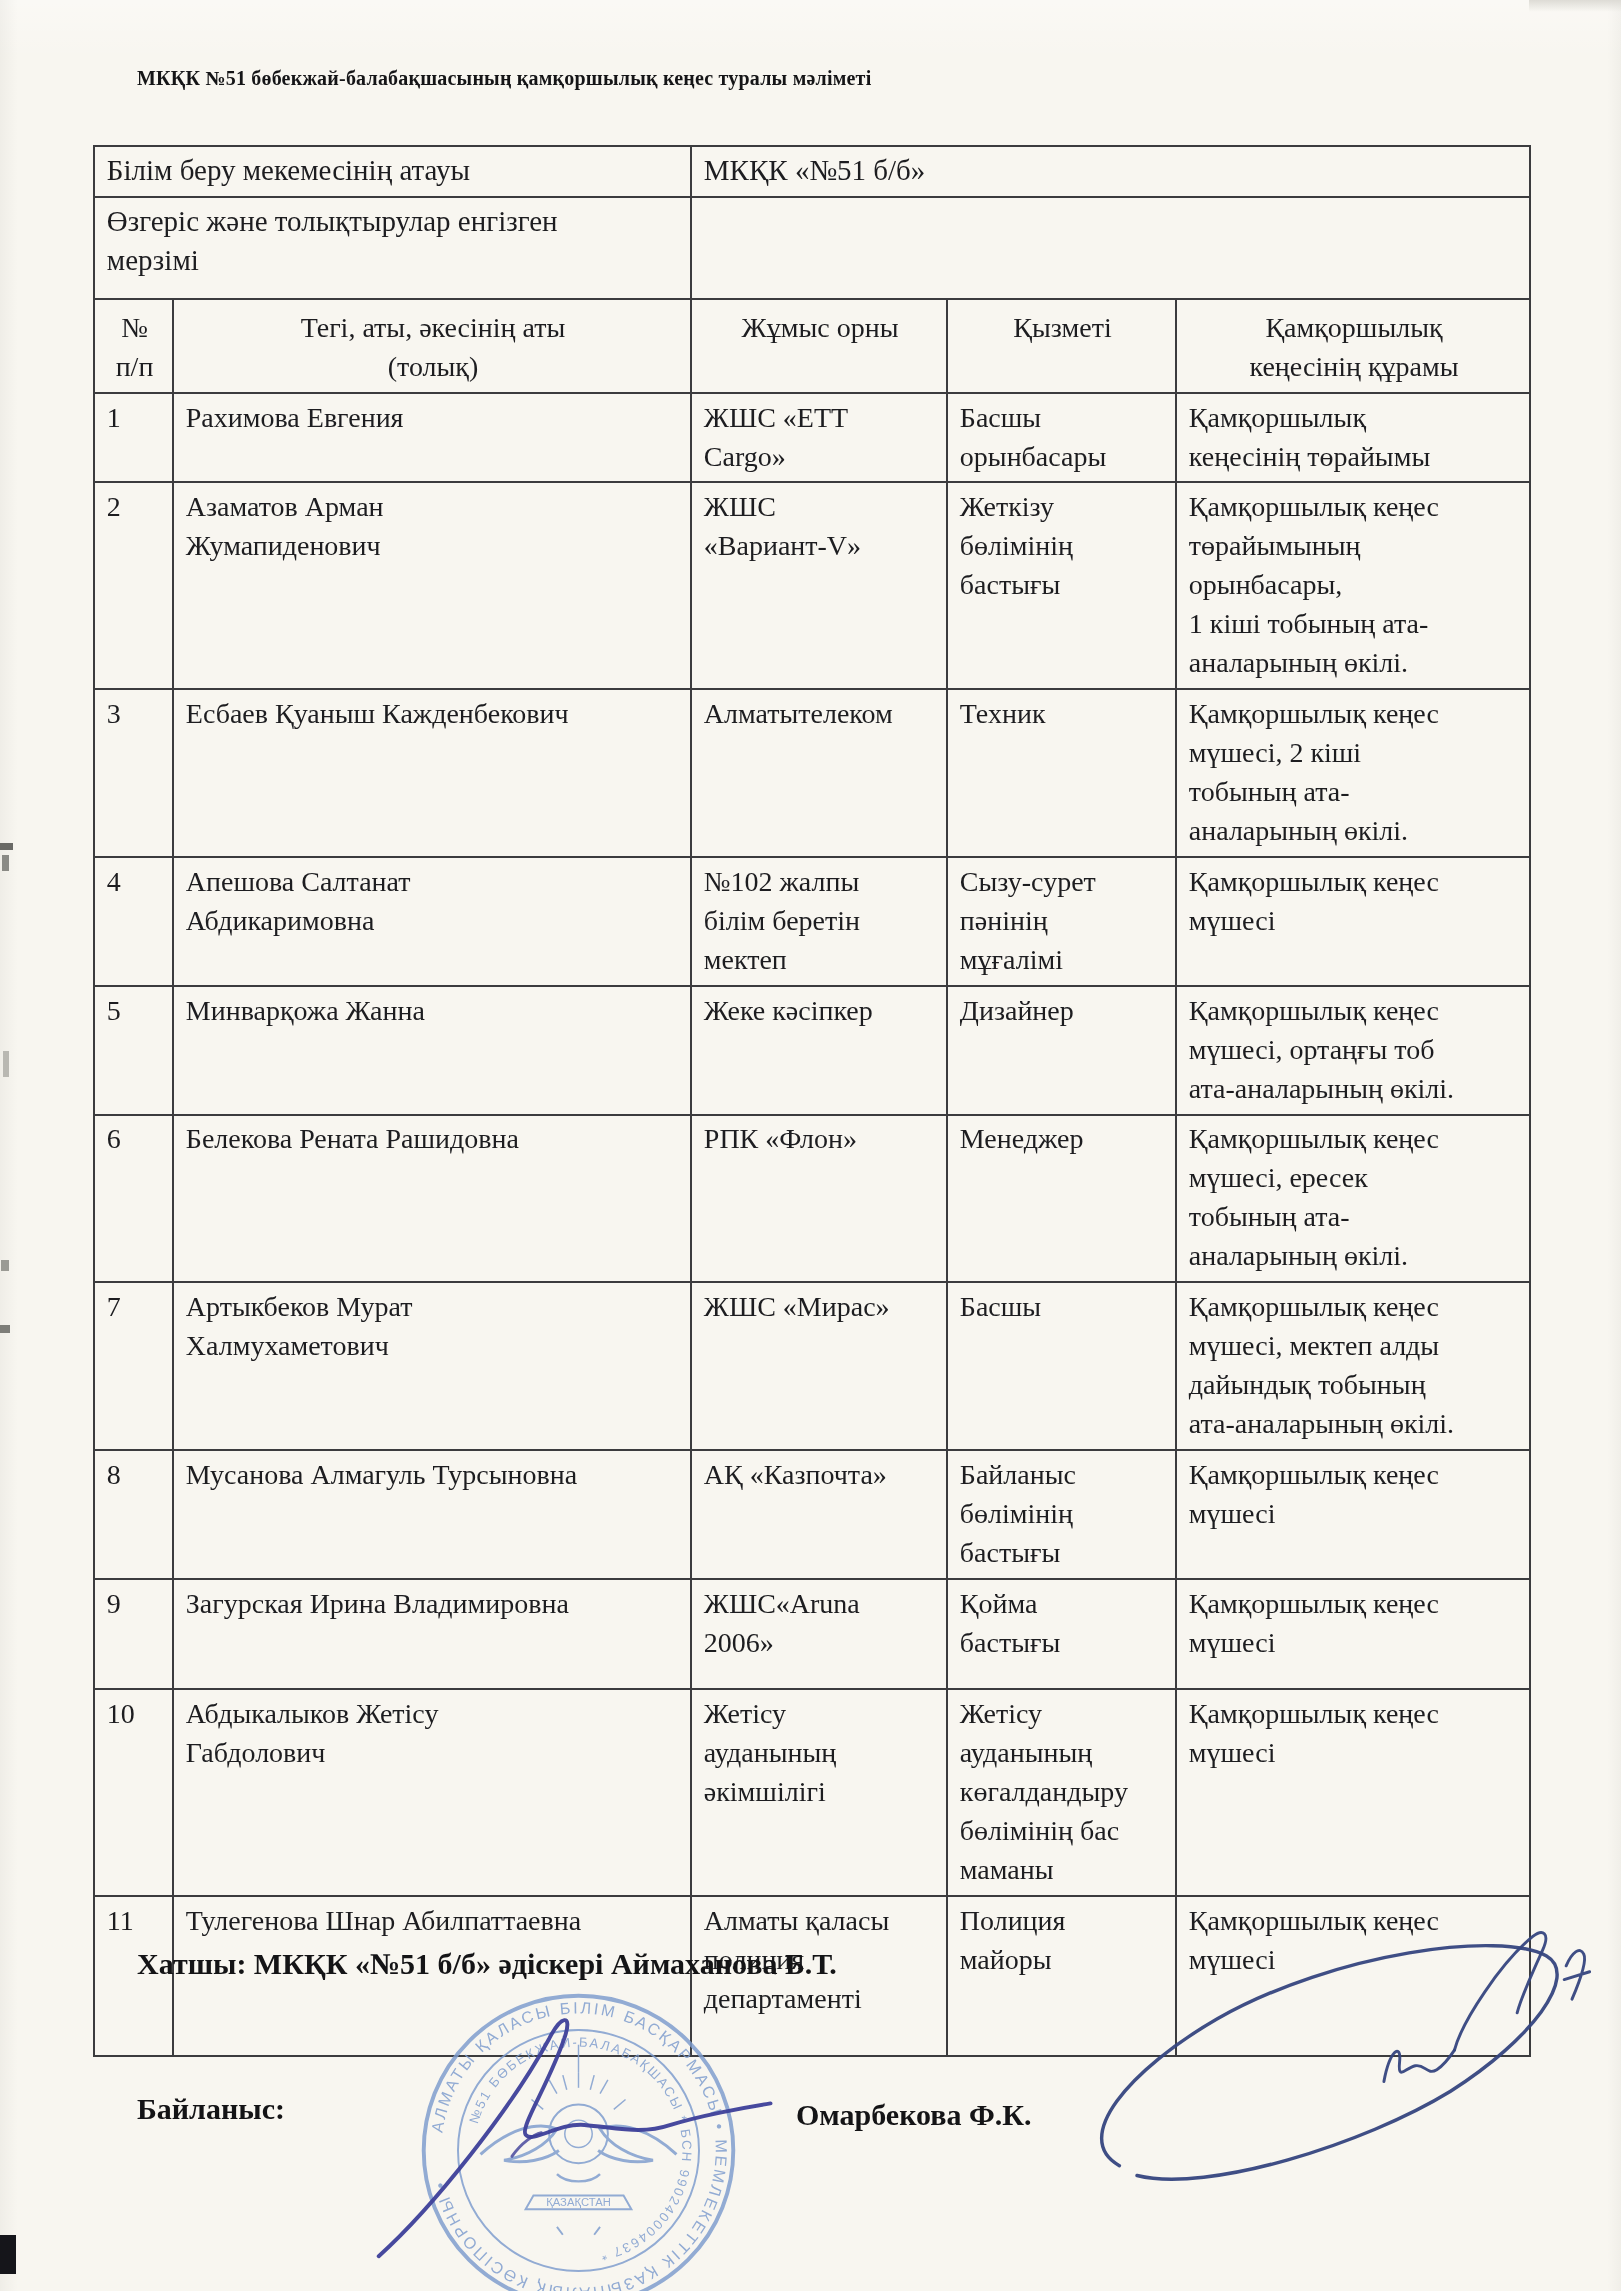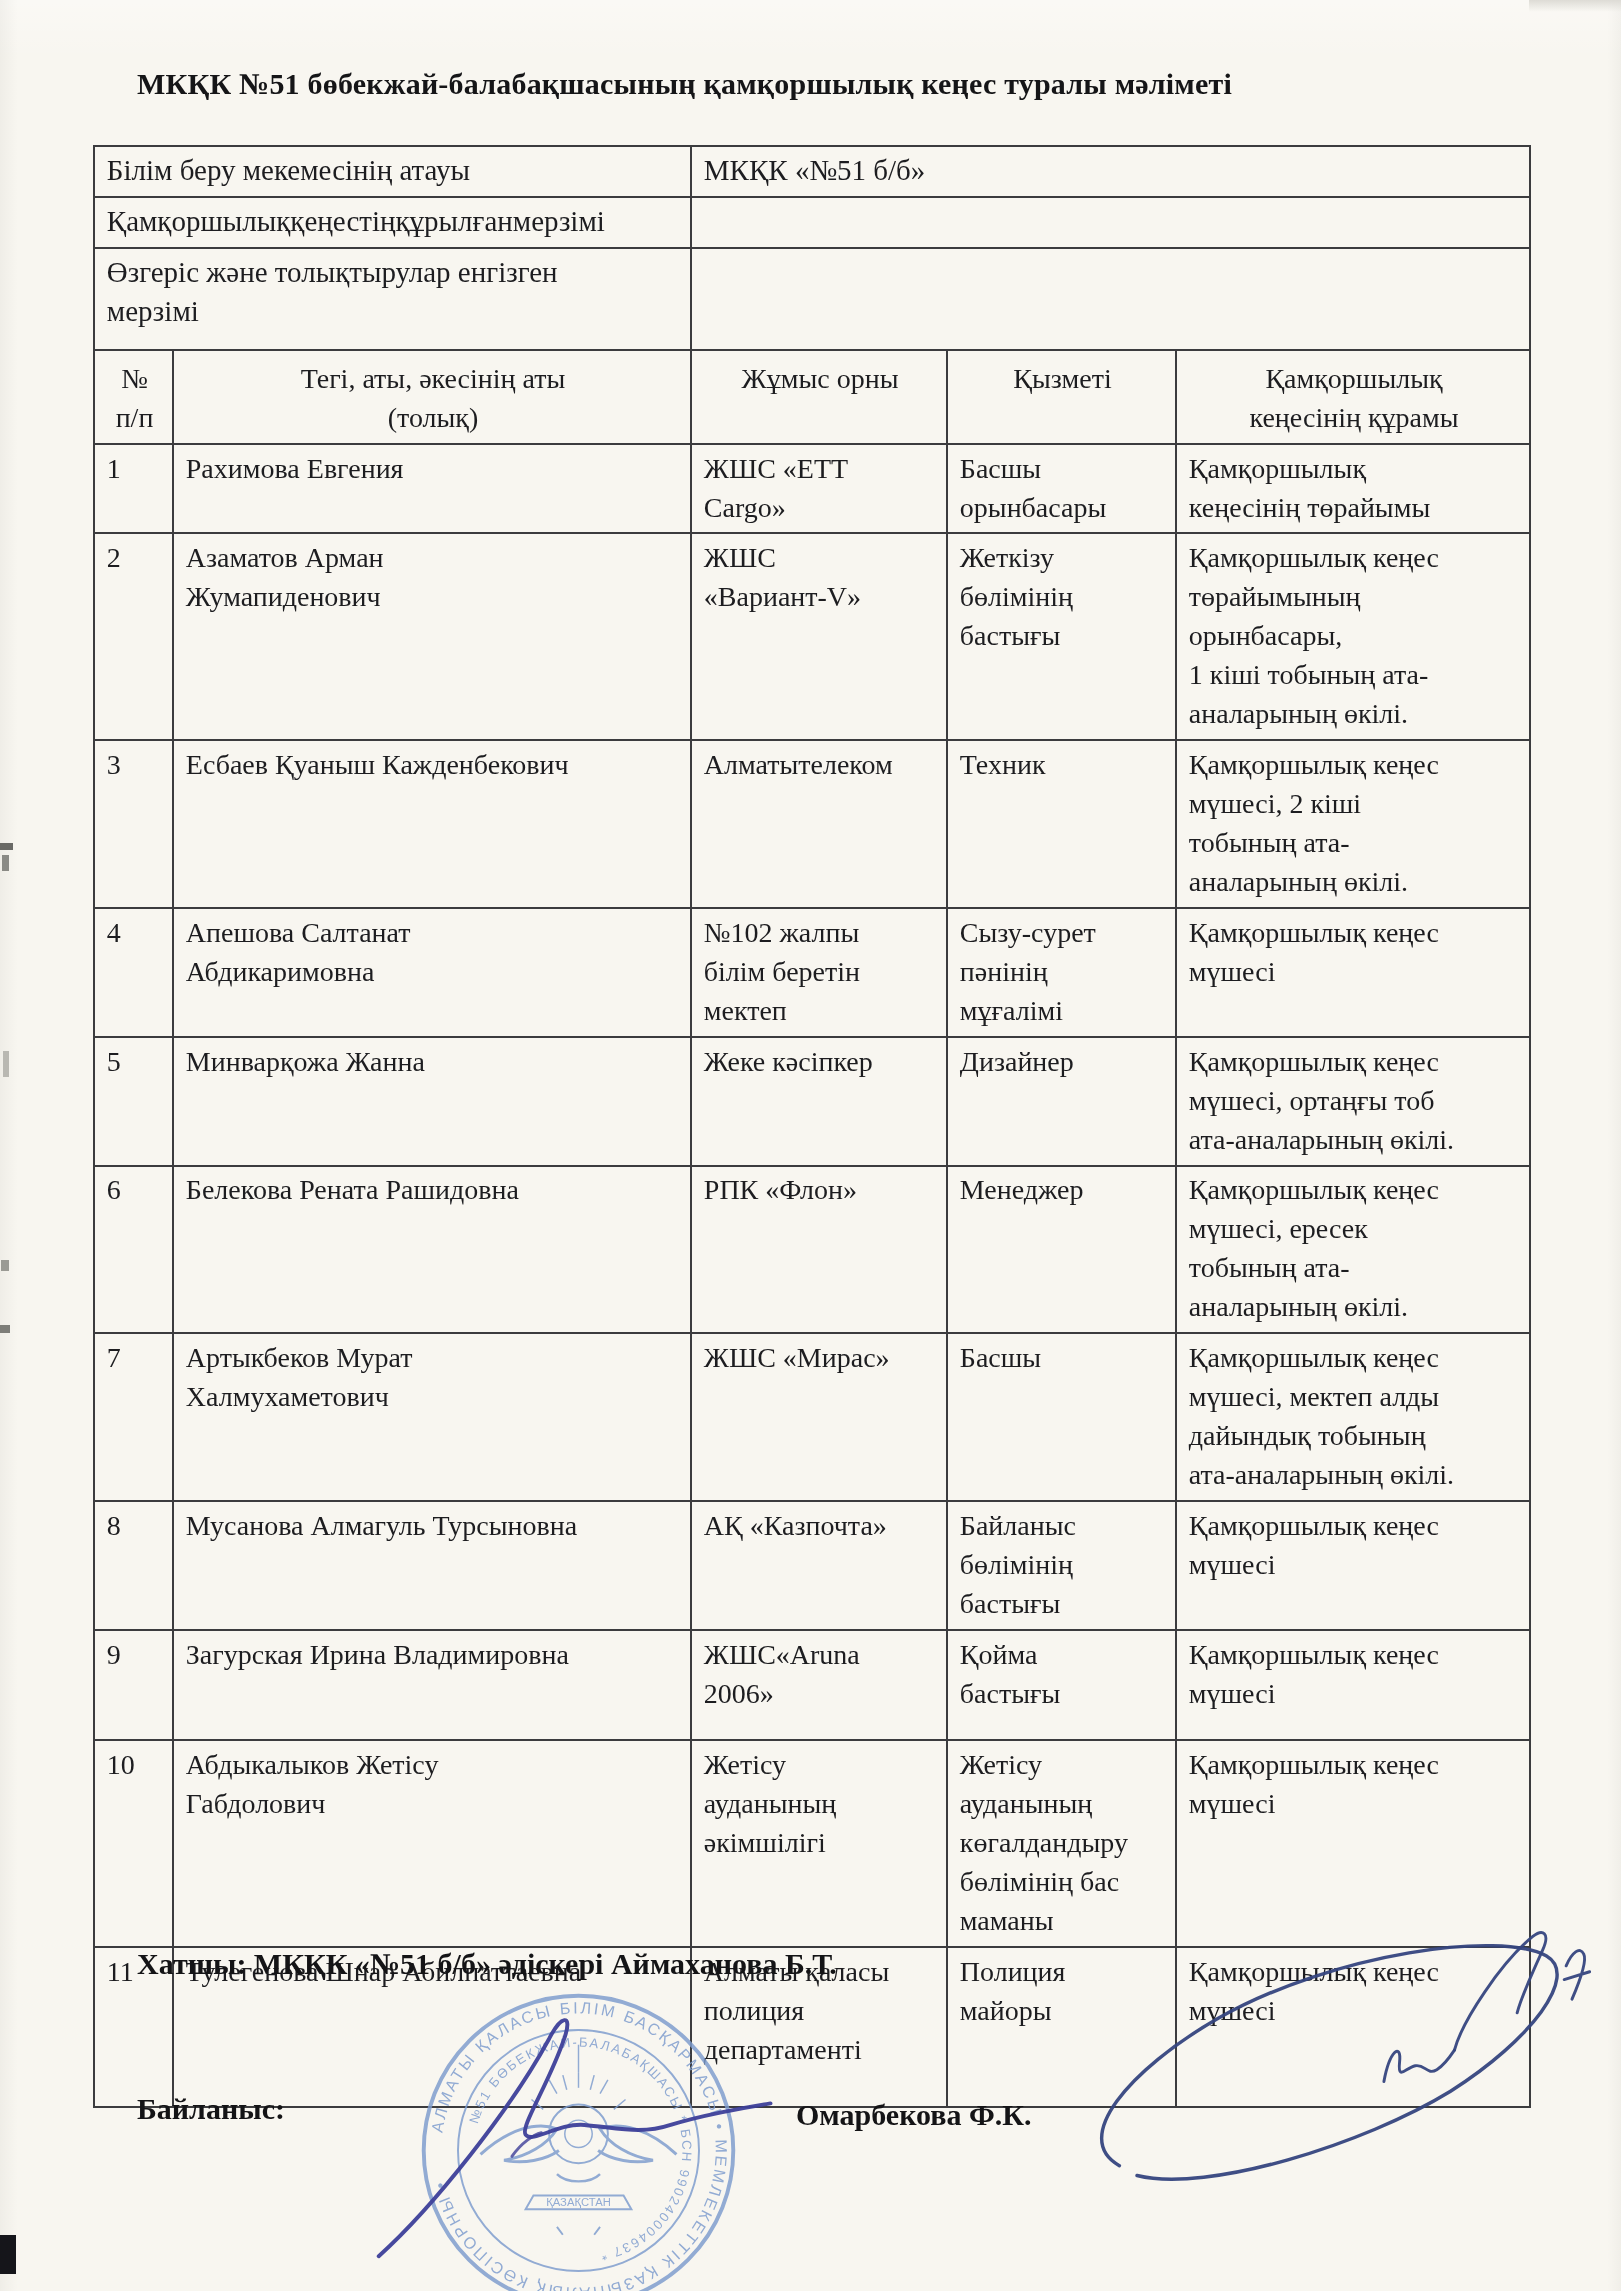--- a/index.html
+++ b/index.html
@@ -13,21 +13,21 @@
   .page{
     position:relative;width:1621px;height:2292px;
     background:
       linear-gradient(90deg, rgba(120,120,115,.07) 0, rgba(0,0,0,0) 17.6px),
       linear-gradient(270deg, rgba(120,120,115,.06) 0, rgba(0,0,0,0) 13.7px),
       linear-gradient(180deg, rgba(255,255,255,.35) 0, rgba(0,0,0,0) 59px),
       #f8f6f0;
   }
   .title{
     position:absolute;left:137px;top:67px;width:1372px;
-    font-size:30px;font-weight:bold;letter-spacing:0.2px;
+    font-size:20px;font-weight:bold;letter-spacing:0.2px;
     color:#151517;
   }
   table.doc{
     position:absolute;left:93px;top:145px;
     border-collapse:collapse;table-layout:fixed;width:1437px;
     font-size:28px;line-height:39px;color:#1d1d20;
   }
   table.doc td,table.doc th{
     border:2px solid #3c3c3e;
     padding:3.9px 9.8px 5.9px 11.8px;
@@ -59,24 +59,20 @@
       <col style="width:79px">
         <col style="width:518px">
         <col style="width:256px">
       <col style="width:229px">
         <col style="width:354px">
     </colgroup>
     <tbody>
       <tr style="height:51px">
         <td colspan="2" class="info-label">Білім беру мекемесінің атауы</td>
         <td colspan="3" class="info-value">МКҚК «№51 б/б»</td>
-      </tr>
-      <tr style="height:51px">
-        <td colspan="2" class="info-label">Қамқоршылыққеңестіңқұрылғанмерзімі</td>
-        <td colspan="3" class="info-value"></td>
       </tr>
       <tr style="height:102px">
         <td colspan="2" class="info-label">Өзгеріс және толықтырулар енгізген
 мерзімі</td>
         <td colspan="3" class="info-value"></td>
       </tr>
       <tr class="head" style="height:84px">
         <th><span>№</span><br><span>п/п</span></th>
         <th>Тегі, аты, әкесінің аты
 (толық)</th>

